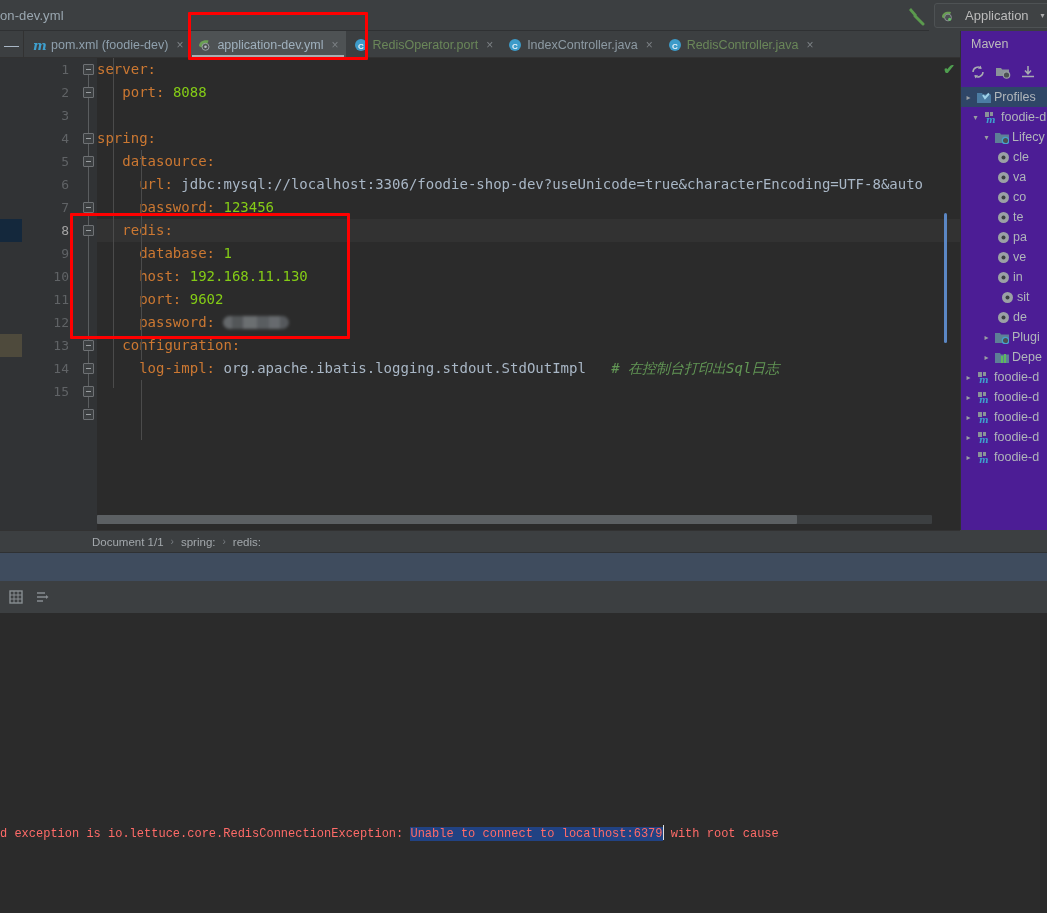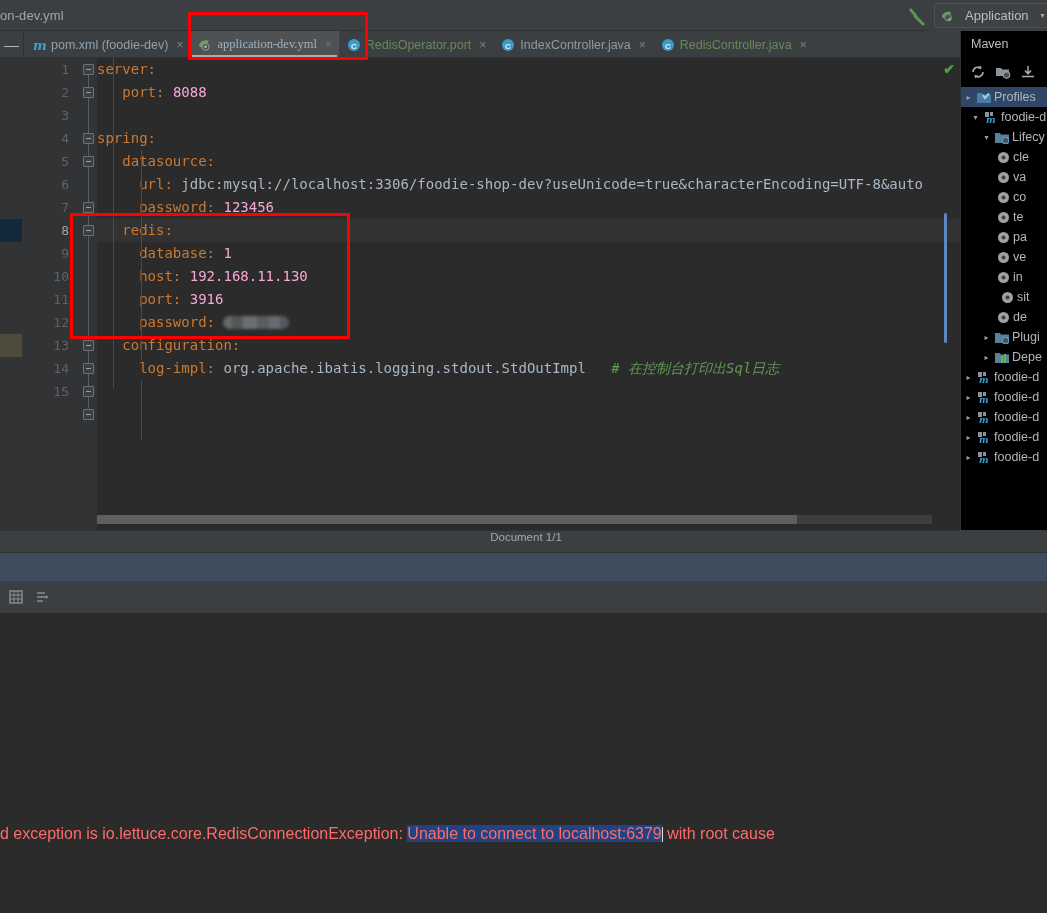--- a/index.html
+++ b/index.html
@@ -39,21 +39,21 @@
   }
   .minimize-btn {
     width: 24px; display: flex; align-items: center; justify-content: center;
     color: #a9b7c6; font-size: 15px; border-right: 1px solid #323232;
   }
   .tab {
     display: flex; align-items: center; gap: 5px;
     padding: 0 7px 0 8px; height: 27px; font-size: 12.5px;
     color: #a2a7ab; white-space: nowrap; position: relative;
   }
-  .tab.active { background: #4e5254; color: #b7c0c7; font-family: Liberation Serif, serif; }
+  .tab.active { background: #4e5254; color: #b7c0c7; }
   .tab.active::after {
     content: ""; position: absolute; left: 2px; right: 2px; bottom: 0;
     height: 3px; background: #a7adb1;
   }
   .tab .tab-label { font-size: 12.5px; }
   .tab .tab-close { color: #7c8185; font-size: 12px; margin-left: 3px; }
   .tab-ico { width: 14px; height: 14px; flex: 0 0 14px; position: relative; }
 
   
   .editor {
@@ -81,21 +81,21 @@
   .ln {
     height: 23px; line-height: 23px; text-align: right; padding-right: 10px;
     font-family: "DejaVu Sans Mono", monospace; font-size: 13px; color: #606366;
   }
   .ln.cur { color: #a4a3a3; }
   .cur-line-bg {
     position: absolute; left: 22px; top: 0; right: 0; height: 23px;
     background: #323232;
   }
   .k  { color: #cc7832; }   
-  .v  { color: #f9a8d4; margin-top: 12px; }   
+  .v  { color: #84cc16; margin-top: 12px; }   
   .s  { color: #a9b7c6; }   
   .cm { color: #629755; font-style: italic; }  
   .pw-mask {
     display: inline-block; width: 66px; height: 13px; vertical-align: -2px;
     background: linear-gradient(90deg,#6f7376 0 14%,#5a5e61 14% 30%,#777b7e 30% 52%,
                                 #62666a 52% 70%,#72767a 70% 86%,#5d6165 86% 100%);
     border-radius: 7px; filter: blur(1.6px); opacity: .85;
   }
   .vert-guide {
     position: absolute; top: 0; width: 1px; height: 472px; background: #4b4b4b;
@@ -124,29 +124,29 @@
   }
   .hscroll-thumb {
     position: absolute; left: 0; top: 0; width: 700px; height: 9px;
     background: #5c6063; border-radius: 1px;
   }
 
   
   .breadcrumb-bar {
     position: absolute; left: 0; top: 530px; width: 960px; height: 22px;
     background: #3c3f41; display: flex; align-items: center;
-    padding-left: 92px; gap: 7px; border-top: 1px solid #323232; flex-direction: column;
+    padding-left: 92px; gap: 7px; border-top: 1px solid #323232;
   }
   .crumb { font-size: 11.5px; color: #a3a8ac; }
   .crumb-sep { font-size: 10px; color: #777c80; }
 
   
   .maven {
     position: absolute; left: 960px; top: 31px; width: 87px; height: 499px;
-    background: #000000; border-left: 1px solid #2f3133;
+    background: #4c1d95; border-left: 1px solid #2f3133;
   }
   .maven-title {
     height: 27px; line-height: 27px; padding-left: 10px;
     font-size: 12.5px; color: #bbbbbb;
   }
   .maven-toolbar {
     height: 27px; display: flex; align-items: center; gap: 9px; padding-left: 9px;
   }
   .mv-ico { width: 16px; height: 16px; position: relative; }
   .mtree { padding-top: 2px; font-size: 12.5px; }
@@ -173,21 +173,21 @@
     position: absolute; left: 0; top: 581px; width: 1047px; height: 32px;
     background: #3c3f41; display: flex; align-items: center; gap: 10px; padding-left: 8px;
   }
   .ct-ico { width: 16px; height: 16px; position: relative; opacity: .8; }
   .console {
     position: absolute; left: 0; top: 613px; width: 1047px; height: 300px;
     background: #2b2b2b;
   }
   .console-line {
     position: absolute; left: 0; top: 212px; white-space: pre;
-    font-family: Liberation Sans, sans-serif; font-size: 16px; color: #ff6b68;
+    font-family: Liberation Mono, monospace; font-size: 12px; color: #ff6b68;
   }
   .sel-hl { background: #214283; color: #ff6b68; }
   .caret-bar { display: inline-block; width: 1px; height: 15px; background: #e0e0e0; vertical-align: -3px; }
 
   
   .annot {
     position: absolute; border: 3px solid #ff0000; pointer-events: none; border-radius: 1px;
   }
 </style>
 </head>
@@ -323,21 +323,21 @@
       <div class="line">     <span class="k">url:</span> <span class="s">jdbc:mysql://localhost:3306/foodie-shop-dev?useUnicode=true&amp;characterEncoding=UTF-8&amp;auto</span></div>
 
       <div class="line">     <span class="k">password:</span> <span class="v">123456</span></div>
 
       <div class="line">   <span class="k">redis:</span></div>
 
       <div class="line">     <span class="k">database:</span> <span class="v">1</span></div>
 
       <div class="line">     <span class="k">host:</span> <span class="v">192.168.11.130</span></div>
 
-      <div class="line">     <span class="k">port:</span> <span class="v">3916</span></div>
+      <div class="line">     <span class="k">port:</span> <span class="v">9602</span></div>
 
       <div class="line">     <span class="k">password:</span> <span class="pw-mask"></span></div>
 
 
       <div class="line">   <span class="k">configuration:</span></div>
 
       <div class="line">     <span class="k">log-impl:</span> <span class="s">org.apache.ibatis.logging.stdout.StdOutImpl</span>   <span class="cm"># 在控制台打印出Sql日志</span></div>
     </div>
 
     <div class="check-ok">✔</div>

